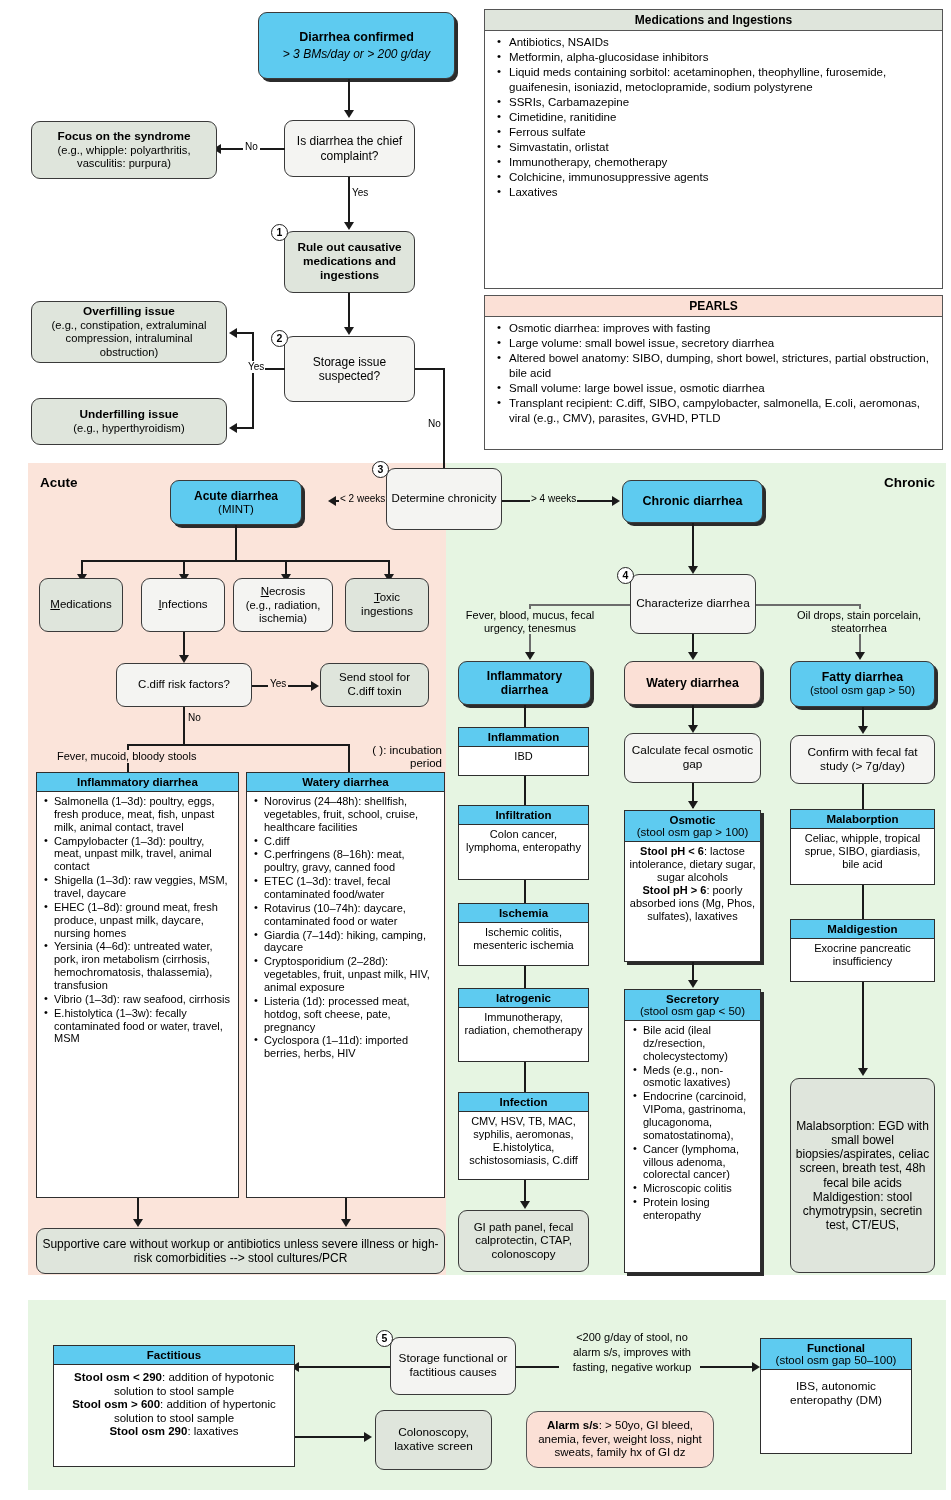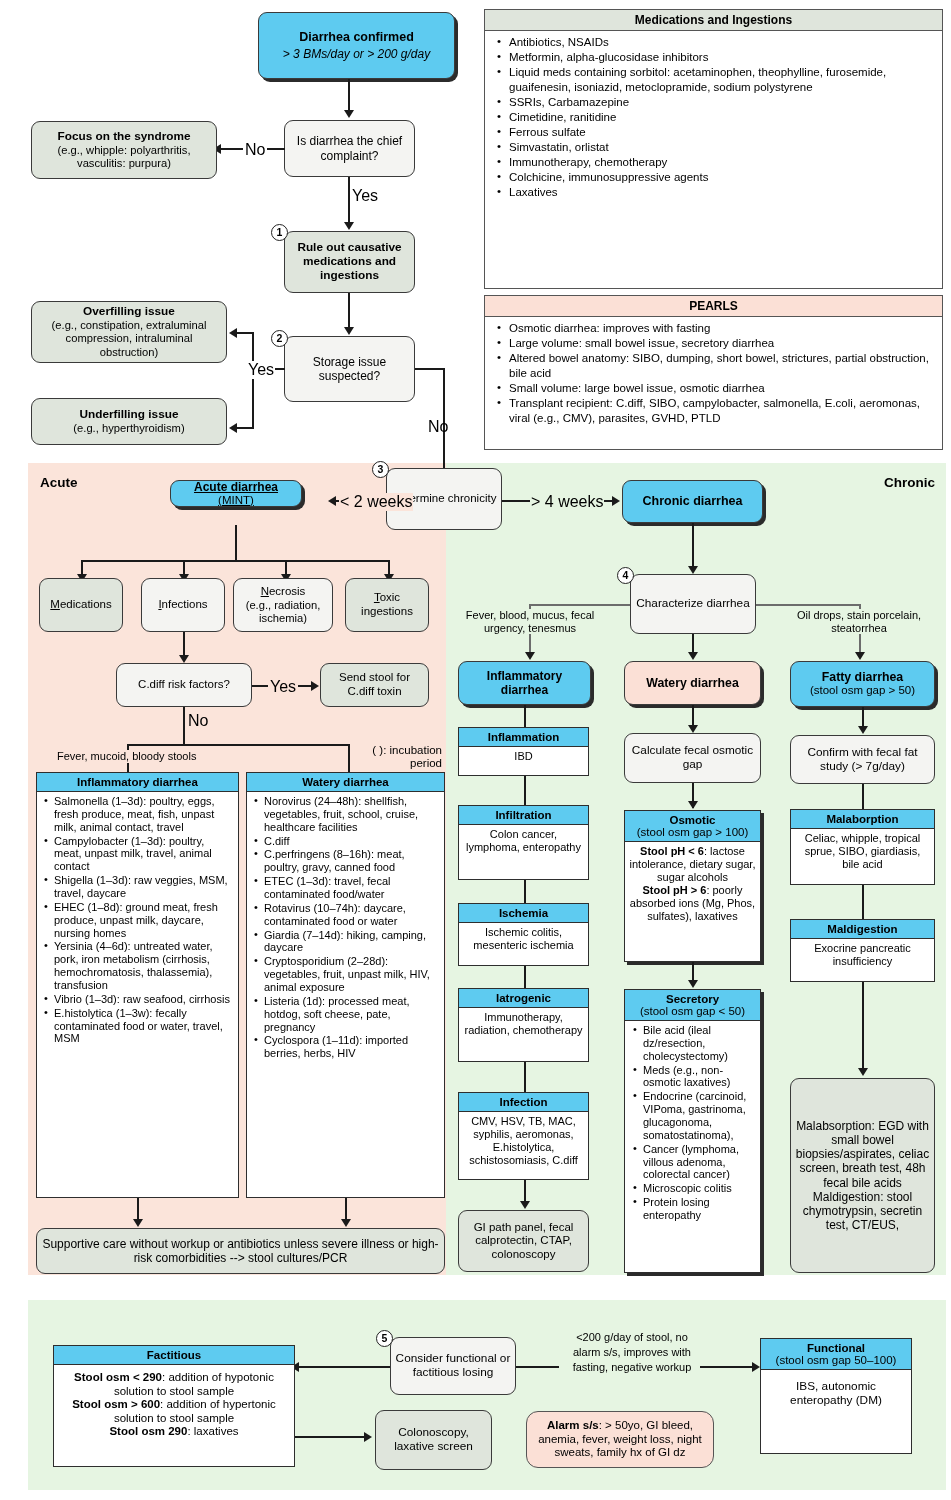--- a/index.html
+++ b/index.html
@@ -64,21 +64,21 @@
   
   .ln { position:absolute; background:#1a1a1a; }
   .lnh { height:1.6px; }
   .lnv { width:1.6px; }
   .lngr { background:#6c6c6c; }
   .arw { position:absolute; width:0; height:0; }
   .arw.down { border-left:5px solid transparent; border-right:5px solid transparent; border-top:8px solid #1a1a1a; }
   .arw.left { border-top:5px solid transparent; border-bottom:5px solid transparent; border-right:8px solid #1a1a1a; }
   .arw.right{ border-top:5px solid transparent; border-bottom:5px solid transparent; border-left:8px solid #1a1a1a; }
 
-  .elabel { position:absolute; background:transparent; font-size:16px; line-height:1.15; }
+  .elabel { position:absolute; background:transparent; font-size:10px; line-height:1.15; }
   .elabel.boxed { background:#fbe4da; }
   .elabel.grn { background:#e6f5e2; }
 
   .stepnum {
     position:absolute; width:17px; height:17px; border-radius:50%;
     border:1.5px solid #222; background:#fff; color:#000;
     font-size:10.5px; font-weight:bold; line-height:14px; text-align:center;
   }
   .sectlabel { position:absolute; font-weight:bold; font-size:13.5px; }
 </style>
@@ -179,21 +179,21 @@
 
 <div class="node round light" style="left:386px; top:468px; width:116px; height:62px;">
   <div style="font-size:11.5px;">Determine chronicity</div>
 </div>
 <div class="stepnum" style="left:372px; top:461px;">3</div>
 
 <div class="ln lnh" style="left:334px; top:500px; width:52px;"></div>
 <div class="arw left" style="left:328px; top:496px;"></div>
 <div class="elabel boxed" style="left:339px; top:493px; padding:0 1px;">&lt; 2 weeks</div>
 
-<div class="node round blue shadow" style="left:170px; top:480px; width:132px; height:27px;text-decoration:underline;">
+<div class="node round blue shadow" style="left:170px; top:480px; width:132px; height:45px;">
   <div class="bold" style="font-size:12px;">Acute diarrhea</div>
   <div style="font-size:11.5px;">(MINT)</div>
 </div>
 
 <div class="ln lnh" style="left:502px; top:500px; width:115px;"></div>
 <div class="arw right" style="left:612px; top:496px;"></div>
 <div class="elabel grn" style="left:530px; top:493px; padding:0 1px;">&gt; 4 weeks</div>
 
 <div class="node round blue shadow" style="left:622px; top:480px; width:141px; height:43px;">
   <div class="bold" style="font-size:12.5px;">Chronic diarrhea</div>
@@ -403,21 +403,21 @@
   <div class="bdy ctr">Exocrine pancreatic insufficiency</div>
 </div>
 <div class="ln lnv" style="left:862px; top:982px; height:91px;"></div>
 <div class="arw down" style="left:858px; top:1068px;"></div>
 
 <div class="node round grey" style="left:790px; top:1078px; width:145px; height:195px;">
   <div style="font-size:12px;">Malabsorption: EGD with small bowel biopsies/aspirates, celiac screen, breath test, 48h fecal bile acids Maldigestion: stool chymotrypsin, secretin test, CT/EUS,</div>
 </div>
 
 <div class="node round light" style="left:390px; top:1337px; width:126px; height:58px;">
-  <div style="font-size:11.8px;">Consider functional or factitious losing</div>
+  <div style="font-size:11.8px;">Storage functional or factitious causes</div>
 </div>
 <div class="stepnum" style="left:376px; top:1330px;">5</div>
 
 <div class="ln lnh" style="left:298px; top:1366px; width:92px;"></div>
 <div class="arw left" style="left:291px; top:1362px;"></div>
 
 <div class="ln lnh" style="left:516px; top:1366px; width:43px;"></div>
 <div class="ln lnh" style="left:700px; top:1366px; width:55px;"></div>
 <div class="arw right" style="left:752px; top:1362px;"></div>
 <div class="elabel grn" style="left:566px; top:1330px; width:132px; text-align:center; font-size:11px; line-height:1.35;">&lt;200 g/day of stool, no alarm s/s, improves with fasting, negative workup</div>

